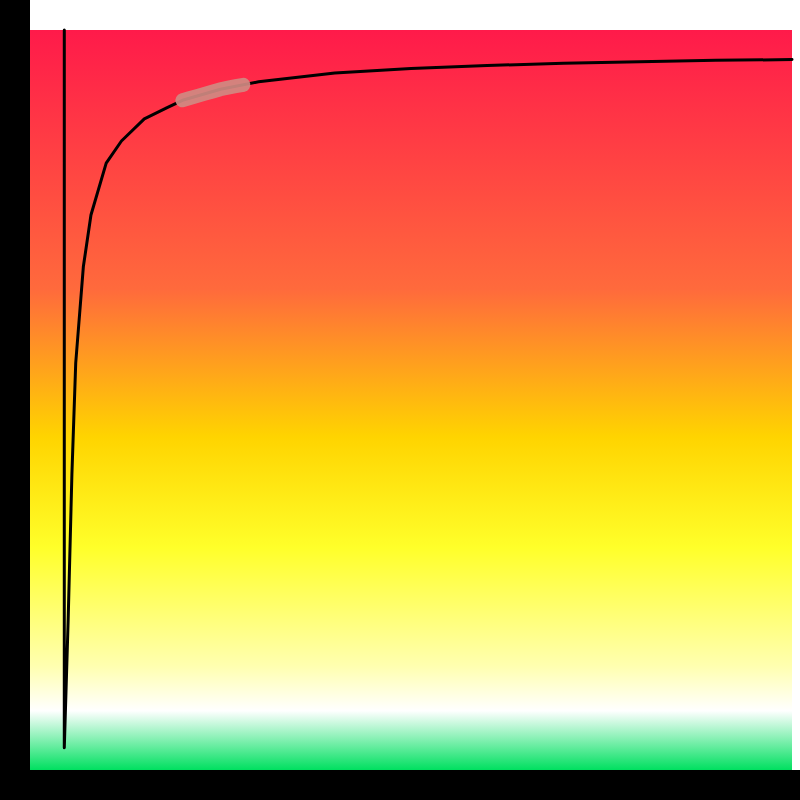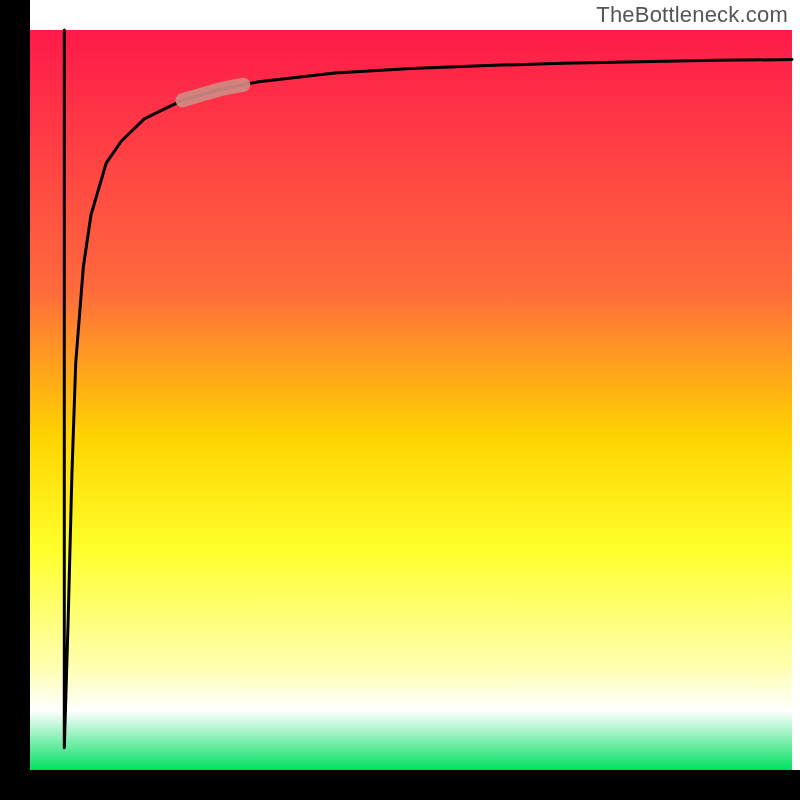--- a/index.html
+++ b/index.html
@@ -44,14 +44,13 @@
           <stop offset="92%" stop-color="#ffffff"></stop>
           <stop offset="100%" stop-color="#00e060"></stop>
         </linearGradient>
       </defs>
       <rect x="30" y="30" width="762" height="740" fill="url(#bg-grad)"></rect>
       <path d="M 64.28999999999999 30 L 64.28999999999999 747.8 L 64.28999999999999 747.8 L 68.1 622 L 71.91 474 L 75.72 362.99999999999994 L 83.34 266.79999999999995 L 90.96000000000001 215 L 106.2 163.20000000000005 L 121.44 141 L 144.3 118.79999999999995 L 167.16 107.69999999999993 L 182.4 100.29999999999995 L 220.5 89.19999999999993 L 258.6 81.79999999999995 L 334.8 72.91999999999996 L 411 68.48000000000002 L 487.2 65.51999999999998 L 563.4 63.30000000000007 L 639.6 61.819999999999936 L 715.8000000000001 60.33999999999992 L 792 59.60000000000002" fill="none" stroke="#000000" stroke-width="3" stroke-linejoin="round" stroke-linecap="round"></path>
       <path d="M 182.4 100.29999999999995 L 190.01999999999998 98.08000000000004 L 197.64000000000001 95.86000000000001 L 205.26000000000002 93.63999999999999 L 212.88 91.41999999999996 L 220.5 89.19999999999993 L 228.12 87.71999999999991 L 235.74 86.24000000000001 L 243.36 84.7600000000001" fill="none" stroke="#d08a82" stroke-width="14" stroke-linecap="round" opacity="0.92"></path>
       <rect x="0" y="0" width="30" height="800" fill="#000000"></rect>
       <rect x="0" y="770" width="800" height="30" fill="#000000"></rect>
     </svg>
-  <div class="watermark">TheBottleneck.com</div>
 </div>
 
 </body></html>

